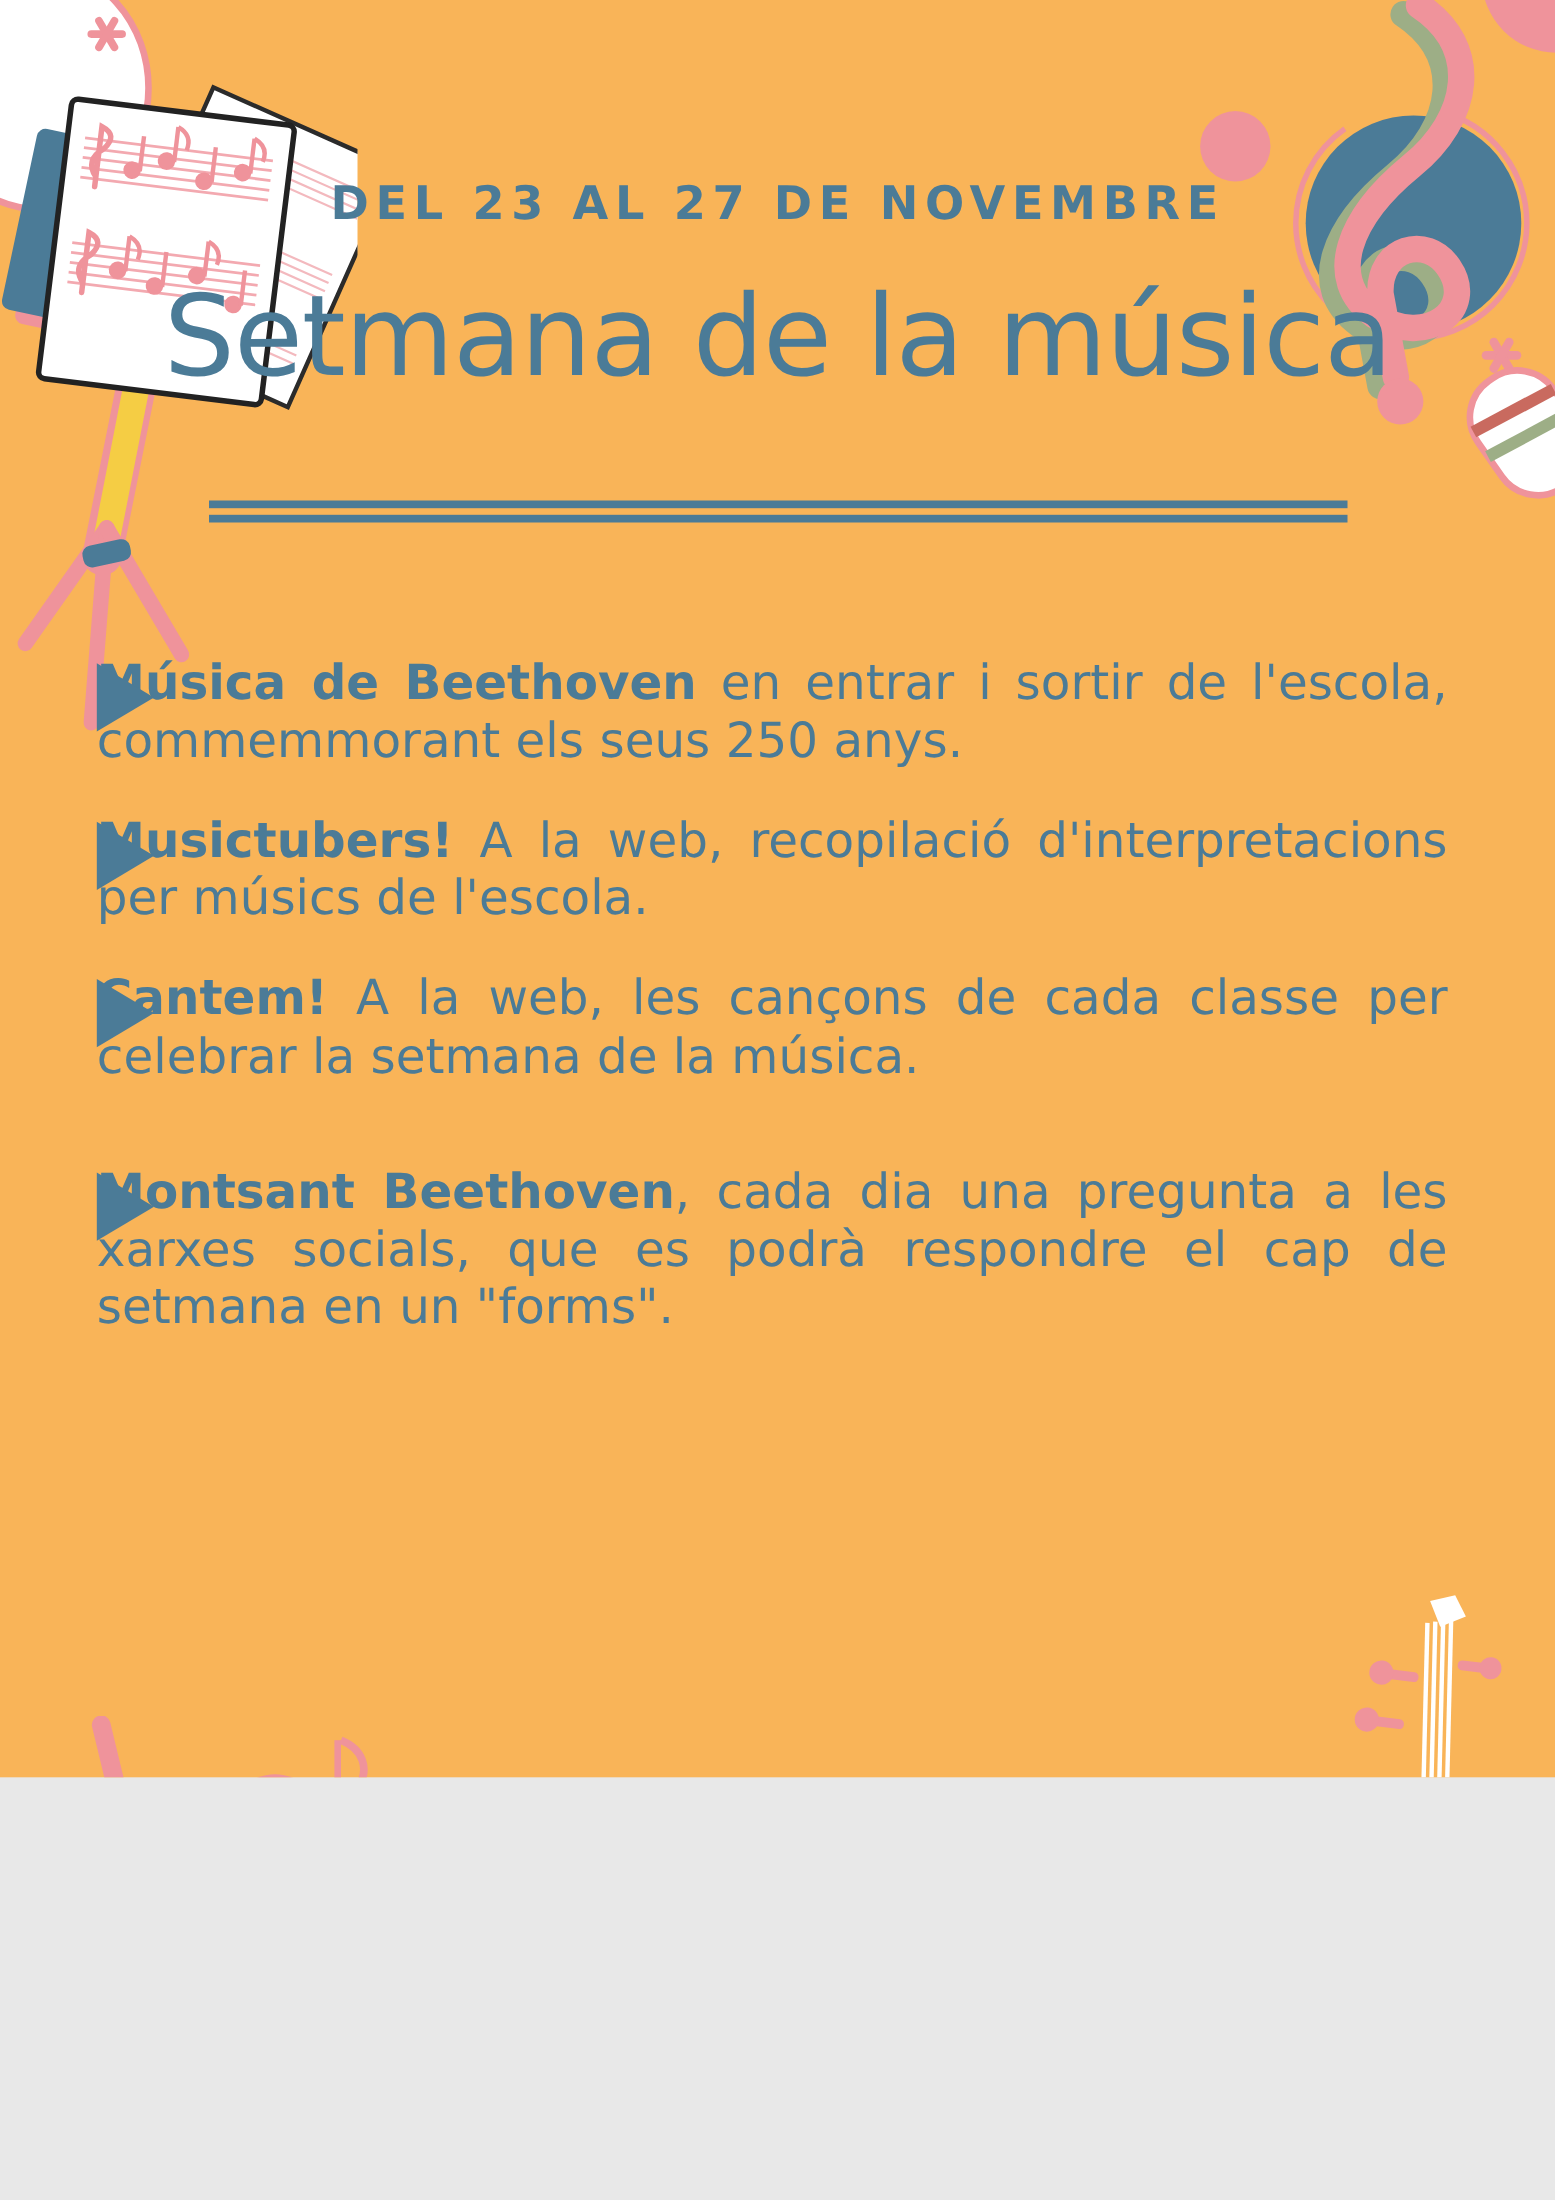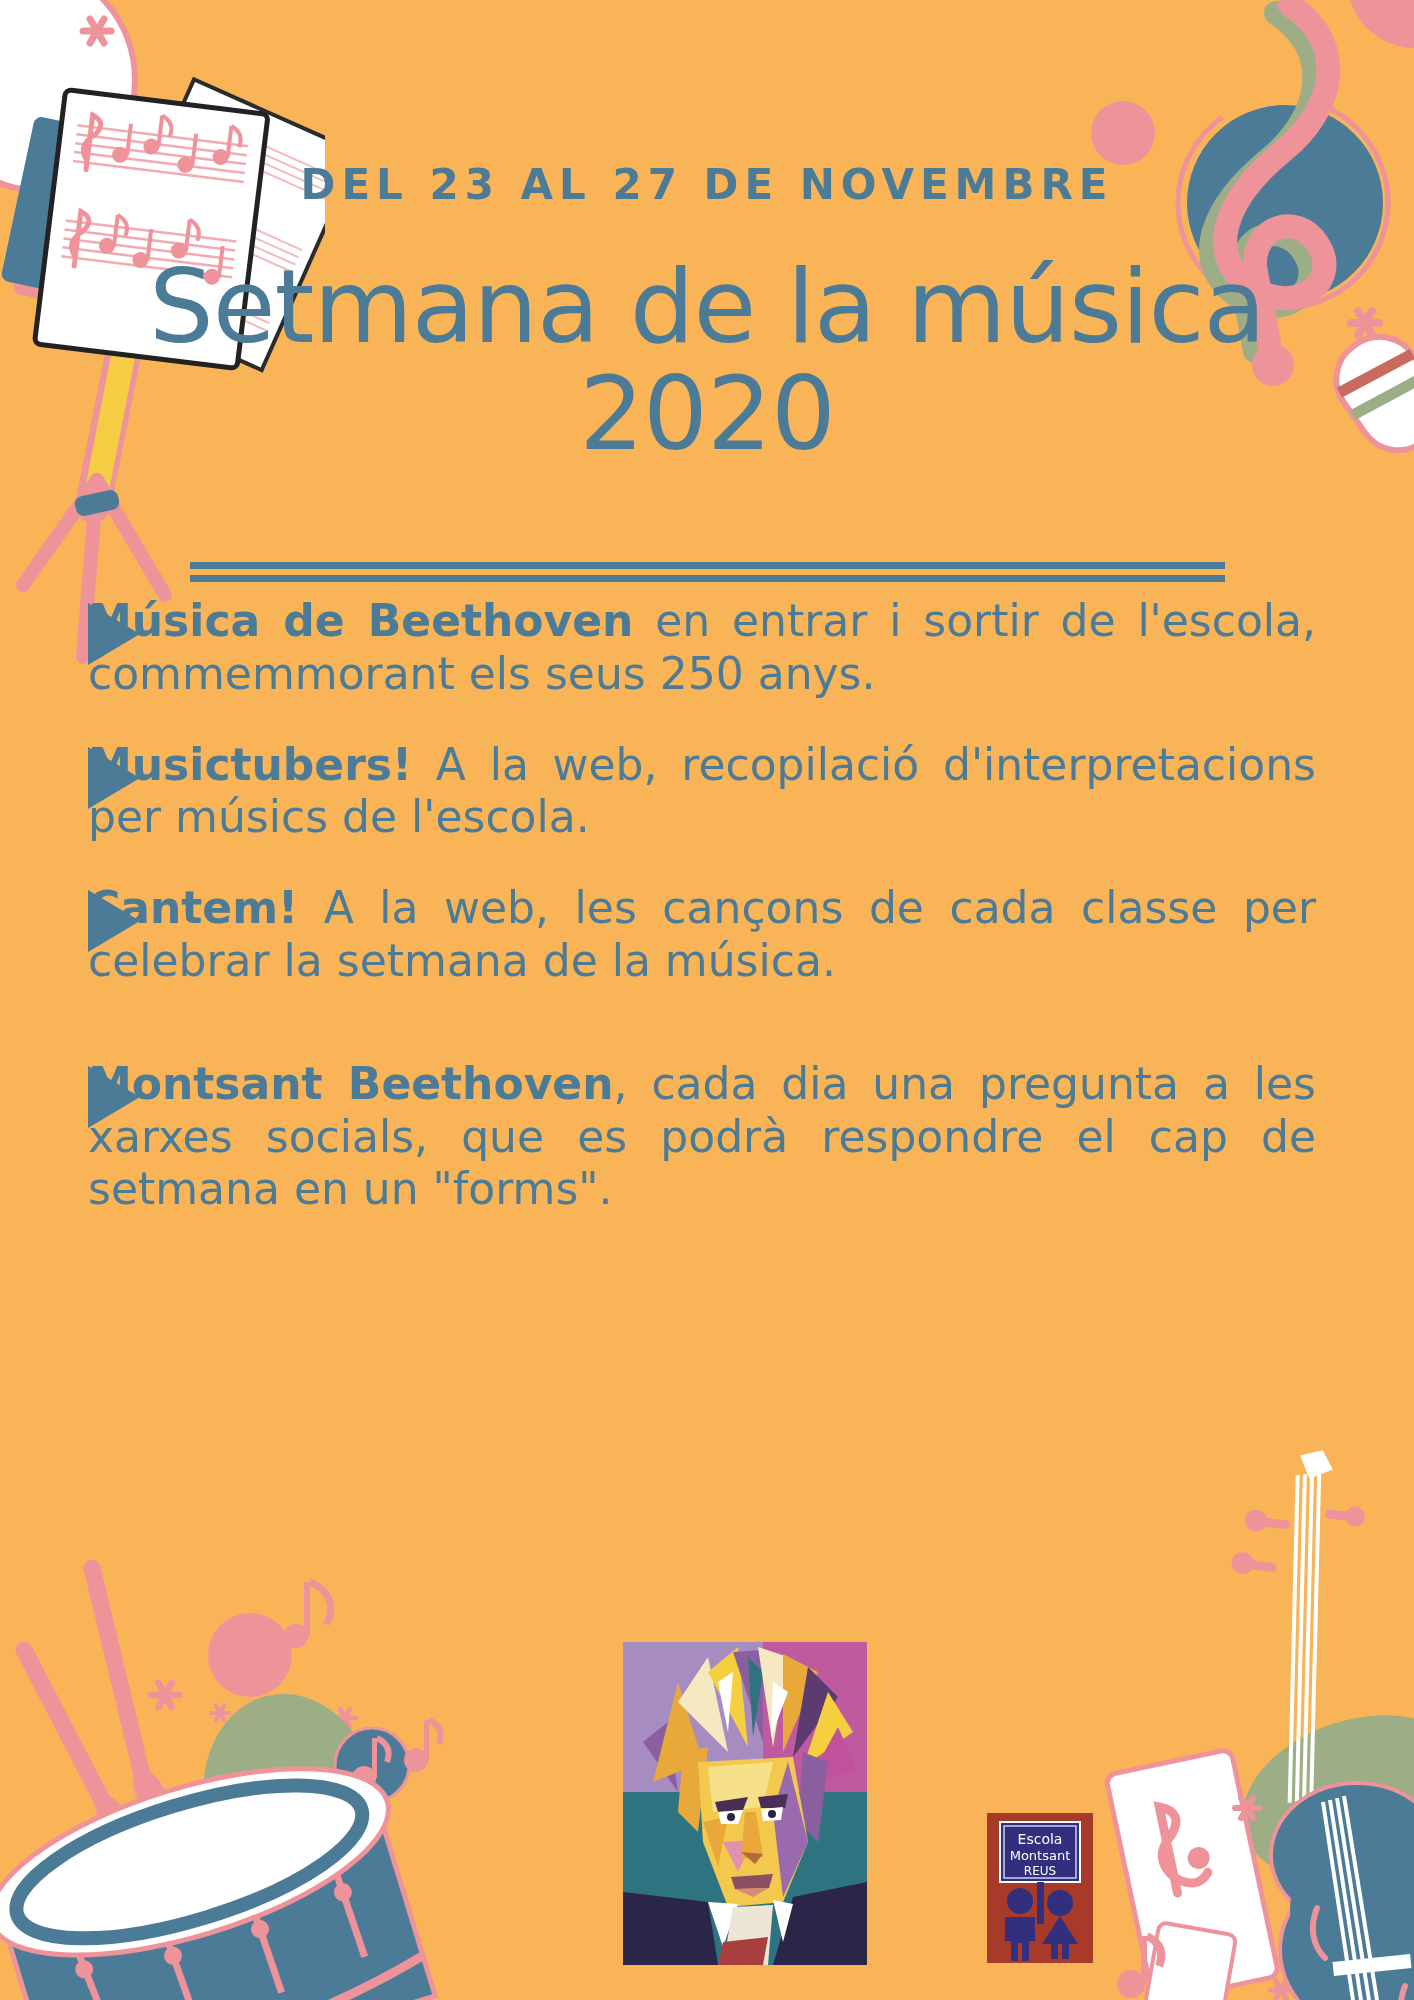--- a/index.html
+++ b/index.html
@@ -1,17 +1,17 @@
 <!DOCTYPE html>
 <html><head>
 <meta charset="utf-8">
 <style>
   html,body{margin:0;padding:0;background:#e8e8e8;}
   .poster{
-    position:relative;width:1414px;height:2000px;margin:0 auto;
+    position:relative;width:1414px;height:1616px;margin:0 auto;
     background:#F9B458;overflow:hidden;
     font-family:"DejaVu Sans",sans-serif;color:#4B7B97;
   }
   .deco{position:absolute;pointer-events:none;}
   .header{position:absolute;top:160px;left:0;width:100%;text-align:center;z-index:3;}
   .date{font-size:42px;font-weight:700;letter-spacing:6px;}
   .title{margin-top:44px;font-size:102px;line-height:1.05;font-weight:400;letter-spacing:-1px;}
   .title span{display:block;}
   .separator{width:1035px;margin:95px auto 0;height:6px;
     border-top:7px solid #4B7B97;border-bottom:7px solid #4B7B97;}
@@ -249,21 +249,20 @@
       <rect x="238" y="528" width="78" height="14" fill="#FFFFFF" transform="rotate(-6 277 535)"></rect>
       <path d="M 222 478 C 214 498 218 516 230 528" fill="none" stroke="#EF939B" stroke-width="6" stroke-linecap="round"></path>
       <path d="M 310 556 C 302 576 306 594 318 606" fill="none" stroke="#EF939B" stroke-width="6" stroke-linecap="round"></path>
     </g>
   </svg>
 
   <div class="header">
     <div class="date">DEL 23 AL 27 DE NOVEMBRE</div>
     <div class="title">
       <span>Setmana de la música</span>
-      <span>2020</span>
     </div>
     <div class="separator"></div>
   </div>
 
   <ul class="events">
     <li>
       <span class="tri"></span>
       <span class="lead">Música de Beethoven</span><span> en entrar i sortir de l'escola, commemmorant els seus 250 anys.</span>
     </li>
     <li>

